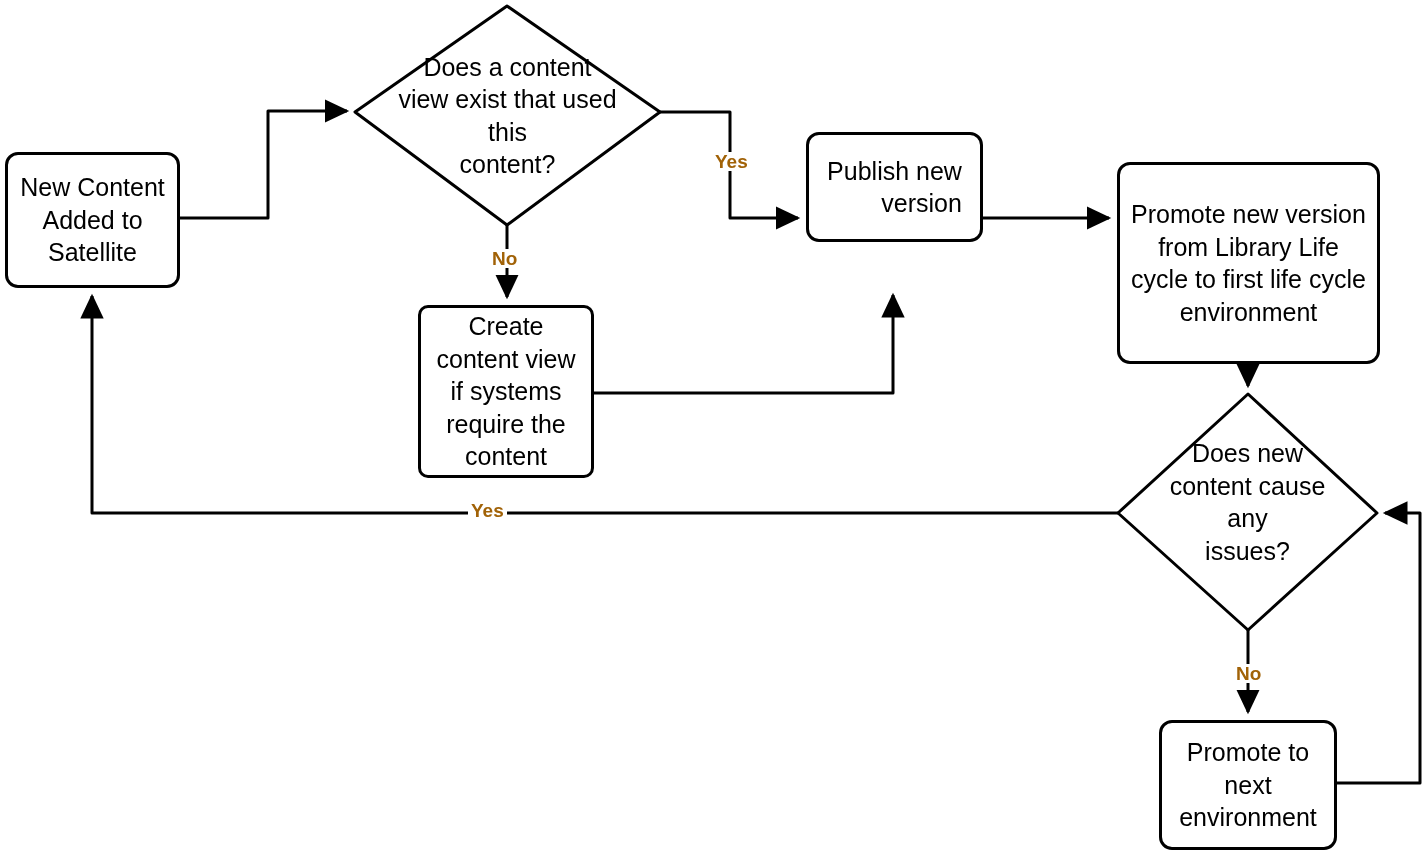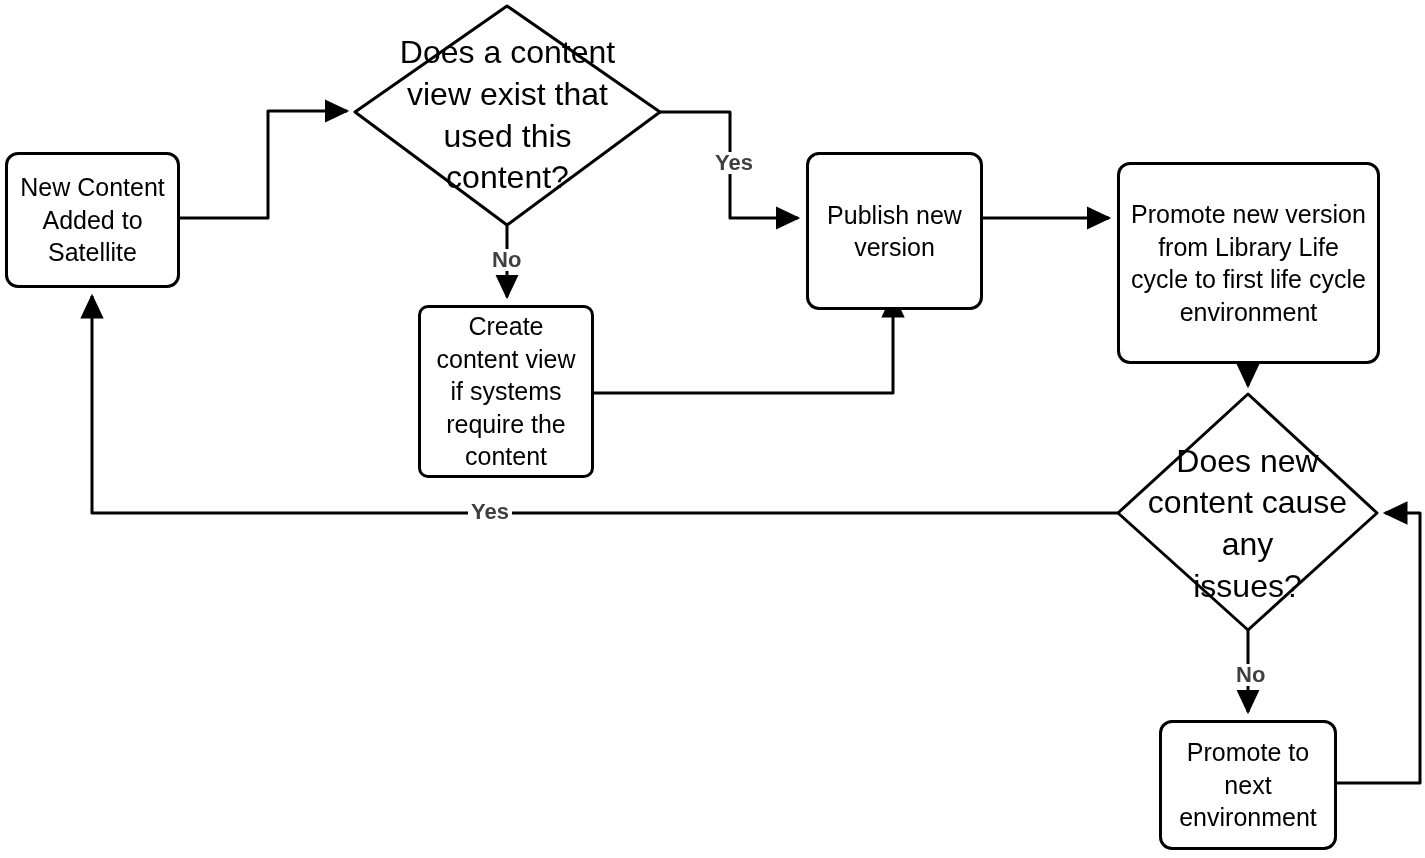--- a/index.html
+++ b/index.html
@@ -38,35 +38,35 @@
   }
   .node.process {
     border: 3px solid #000000;
     border-radius: 13px;
     background: #ffffff;
     font-size: 25px;
     padding: 2px 6px;
   }
   .node.decision {
     background: transparent;
-    font-size: 32px;
+    font-size: 25px;
     pointer-events: none;
   }
   .node.decision .decision-text {
     position: relative;
     z-index: 2;
     width: 78%;
     pointer-events: auto;
   }
   .edge-label {
     position: absolute;
     font-family: "Liberation Sans", sans-serif;
-    font-size: 22px;
+    font-size: 19px;
     font-weight: bold;
-    color: #404040;
+    color: #a16207;
     background: #ffffff;
     padding: 0 3px;
     line-height: 1;
     white-space: nowrap;
   }
 </style>
 </head>
 <body>
 
 <div id="diagram-root">
@@ -107,35 +107,35 @@
   <div class="node process" style="left:5px; top:152px; width:175px; height:136px;">New Content
 Added to
 Satellite</div>
 
   <div class="node decision" style="left:355px; top:6px; width:305px; height:219px;">
     <span class="decision-text">Does a content
 view exist that used this
 content?</span>
   </div>
 
-  <div class="node process" style="left:806px; top:152px; width:177px; height:158px;">Publish new
+  <div class="node process" style="left:806px; top:132px; width:177px; height:110px;text-align:right;">Publish new
 version</div>
 
   <div class="node process" style="left:1117px; top:118px; width:263px; height:202px;margin-top:44px;">Promote new version
 from Library Life
 cycle to first life cycle
 environment</div>
 
   <div class="node process" style="left:418px; top:305px; width:176px; height:173px;border-radius:10px;">Create
 content view
 if systems
 require the
 content</div>
 
-  <div class="node decision" style="left:1118px; top:406px; width:259px; height:236px;">
+  <div class="node decision" style="left:1118px; top:384px; width:259px; height:236px;">
     <span class="decision-text">Does new
 content cause any
 issues?</span>
   </div>
 
   <div class="node process" style="left:1159px; top:720px; width:178px; height:130px;">Promote to
 next
 environment</div>
 
   <div class="edge-label" style="left:712px; top:152px;">Yes</div>

